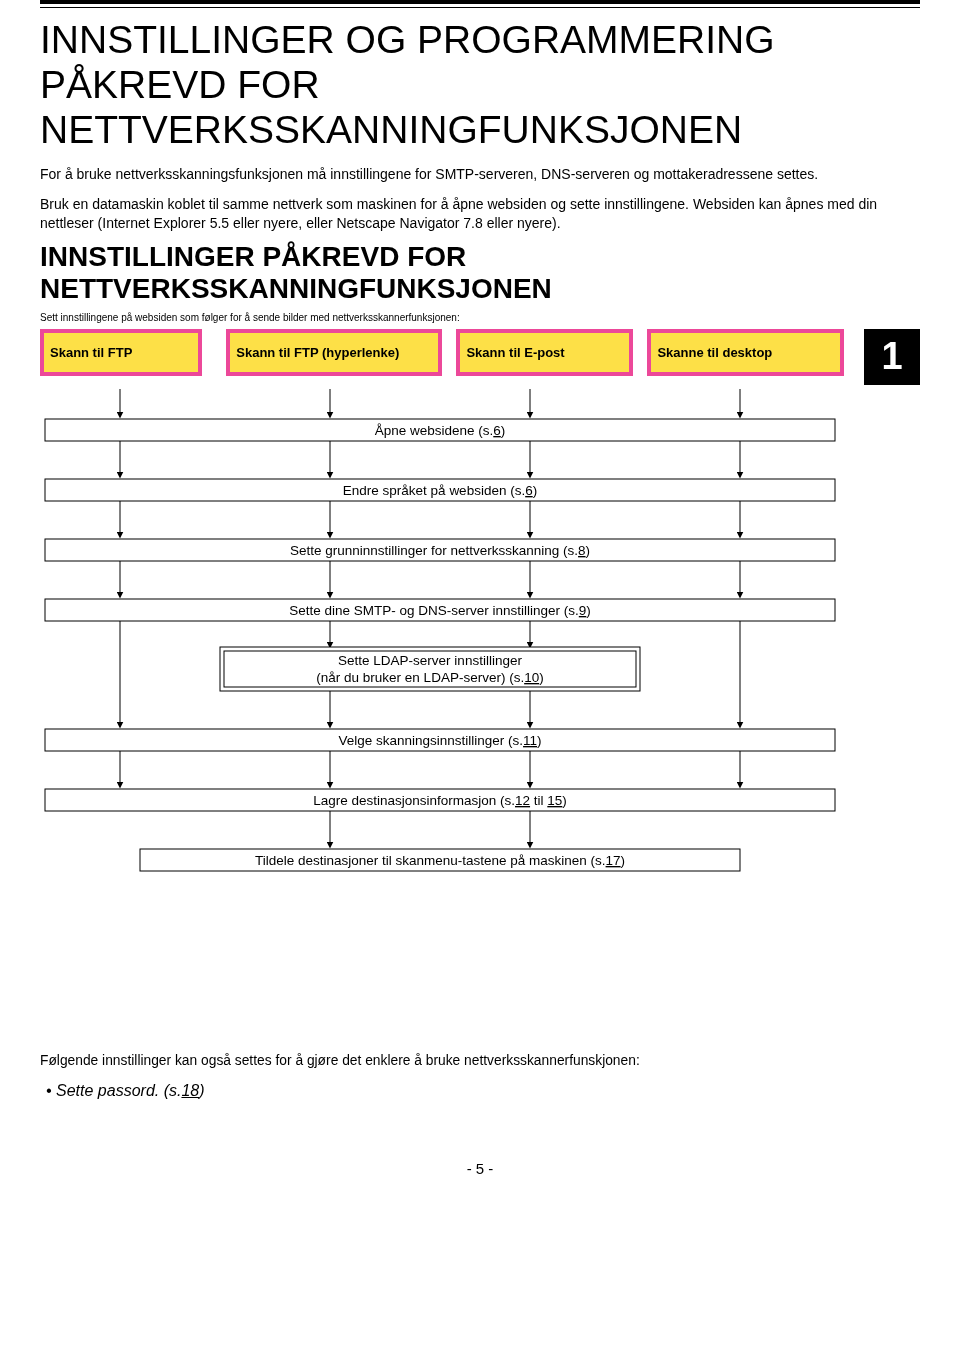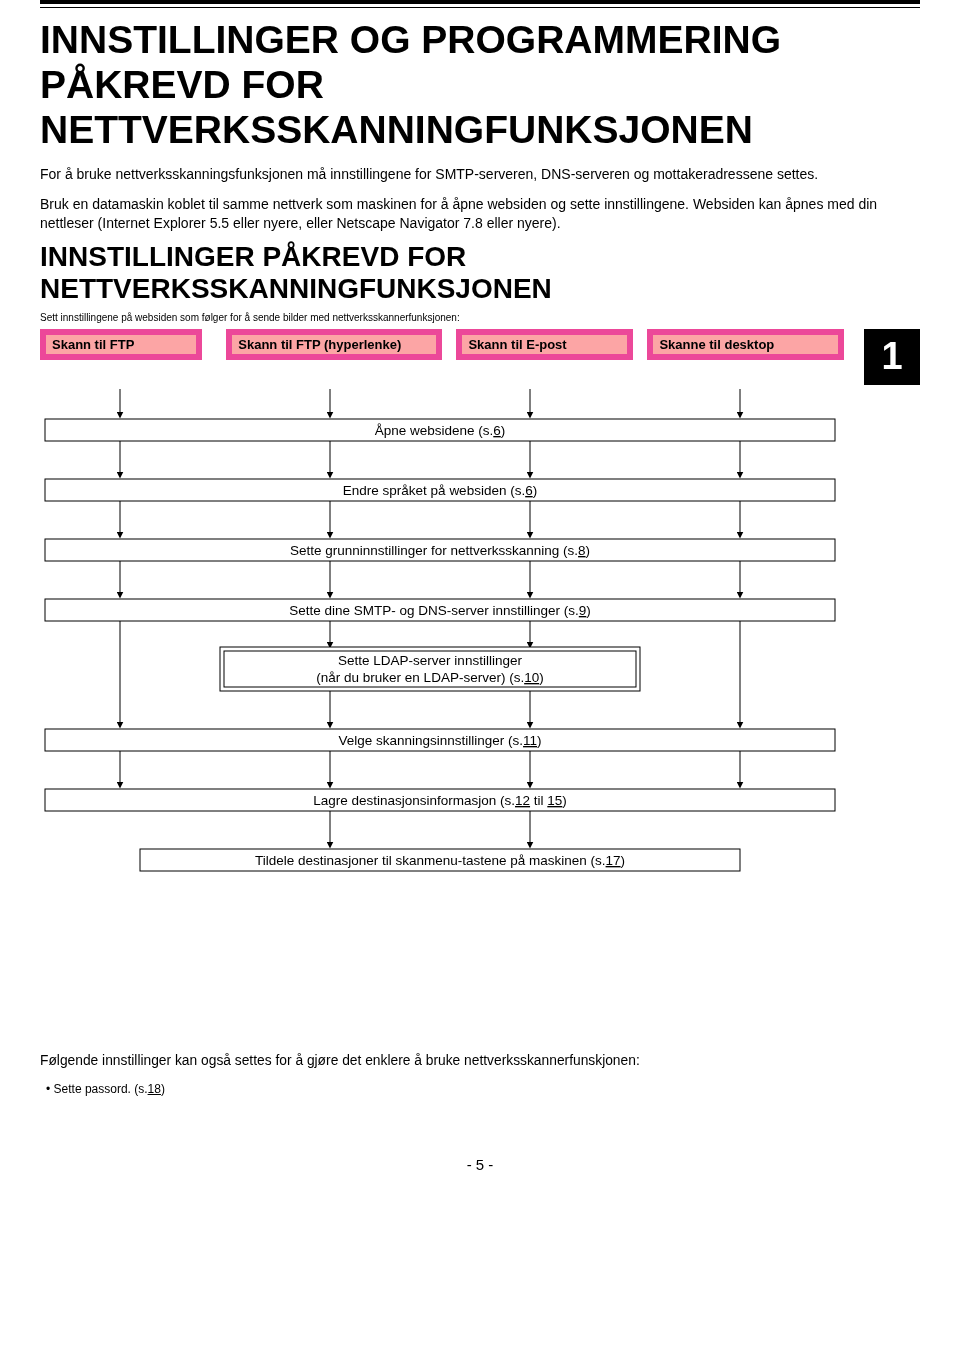--- a/index.html
+++ b/index.html
@@ -12,21 +12,21 @@
     padding: 0 40px 40px 40px;
   }
   .top-rule {
     border-top: 4px solid #000;
     border-bottom: 1px solid #000;
     height: 8px;
     margin-bottom: 10px;
   }
   h1.main-title {
     font-size: 39px;
-    font-weight: bold;
+    font-weight: normal;
     margin: 0 0 10px 0;
     line-height: 1.15;
   }
   .intro-para {
     font-size: 14px;
     line-height: 1.35;
     margin: 12px 0 8px 0;
   }
   h2.section-title {
     font-size: 28px;
@@ -38,26 +38,26 @@
     font-size: 10px;
     margin: 0 0 6px 0;
   }
   .row-head {
     display: flex;
     justify-content: space-between;
     align-items: flex-start;
     gap: 14px;
   }
   .head-box {
-    border: 6px solid #ec4899;
-    padding: 2px 6px;
+    border: 4px solid #ec4899;
+    padding: 12px 6px;
     font-weight: bold;
     font-size: 13px;
     white-space: nowrap;
-    background: #fca5a5;
+    background: #fde047;
   }
   .head-box.col1 { width: 165px; }
   .head-box.col2 { width: 220px; margin-left: 10px; }
   .head-box.col3 { width: 180px; }
   .head-box.col4 { width: 200px; }
   .big-num {
     width: 56px;
     height: 56px;
     background: #000;
     color: #fff;
@@ -84,22 +84,23 @@
   .flow-text {
     font-family: Arial, Helvetica, sans-serif;
     font-size: 13.5px;
   }
   .flow-text tspan.u { text-decoration: underline; }
   .footer-para {
     font-size: 13.8px;
     margin: 4px 0 14px 0;
   }
   .bullet-line {
-    font-size: 12px;
+    font-size: 16px;
     margin: 2px 0 0 6px;
+    font-style: italic;
   }
   .page-num {
     text-align: center;
     font-size: 15px;
     margin-top: 60px;
   }
 </style>
 </head>
 <body>
 

